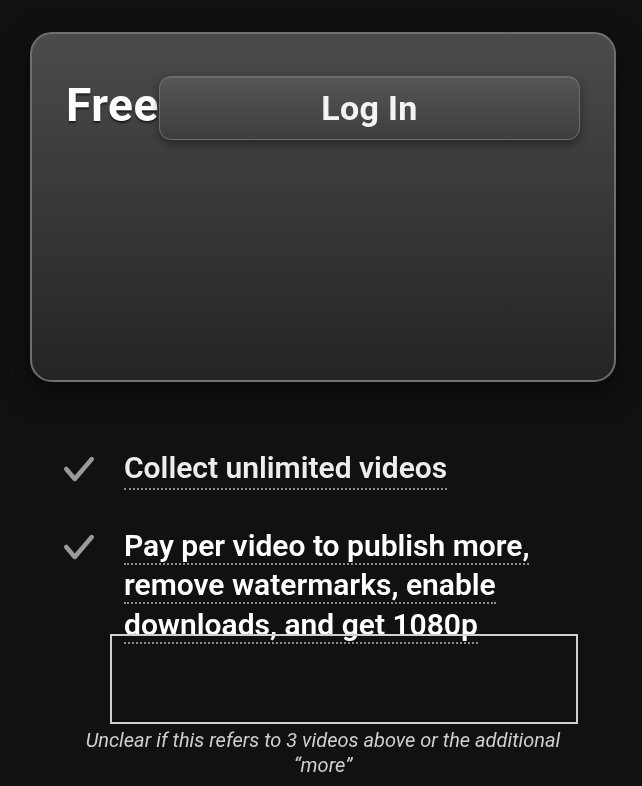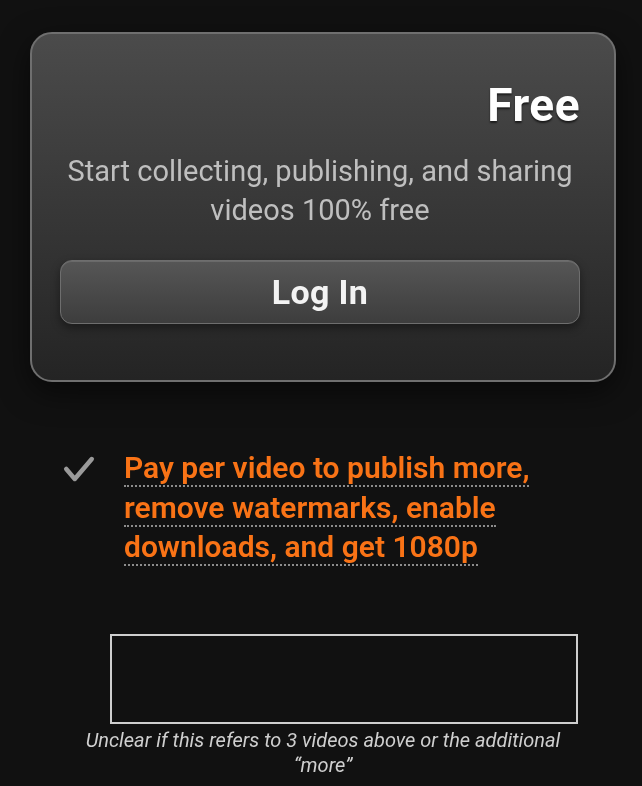--- a/index.html
+++ b/index.html
@@ -6,21 +6,21 @@
     html,body { width:642px; height:786px; background:#111; font-family:-apple-system,BlinkMacSystemFont,"Segoe UI",Roboto,Helvetica,Arial,sans-serif; }
     .stage { position:relative; width:642px; height:786px; }
 
     .card {
       position:absolute; left:30px; top:32px; width:586px; height:350px;
       border-radius:22px;
       background:linear-gradient(180deg,#4b4b4b 0%, #242424 100%);
       border:2px solid #6f6f6f;
       box-shadow:0 10px 30px rgba(0,0,0,.55);
       padding:42px 34px 28px 34px;
-      display:flex; flex-direction:column; align-items:flex-end;
+      display:flex; flex-direction:row; align-items:flex-start;
     }
     .card h1 {
       color:#fefefe; font-size:46px; font-weight:700;
       text-shadow:0 2px 2px rgba(0,0,0,.6);
       margin-top:2px; margin-bottom:20px;
       letter-spacing:.5px;
     }
     .card p {
       color:#bfbfbf; font-size:29px; text-align:center; line-height:1.35;
       width:520px; margin-bottom:30px;
@@ -38,47 +38,52 @@
     }
 
     .features {
       position:absolute; left:62px; top:448px; width:522px;
       display:flex; flex-direction:column; gap:36px;
     }
     .feat { display:flex; align-items:flex-start; gap:28px; }
     .feat svg { flex:0 0 34px; width:34px; height:34px; margin-top:4px; }
     .feat-text { color:#ededed; font-size:30px; font-weight:600; line-height:1.32; border-bottom:2px dotted #8c8c8c; }
     .feat-multiline span { border-bottom:2px dotted #8c8c8c; }
-    .feat-multiline { color:#f97316; font-size:30px; font-weight:600; line-height:1.32; }
+    .feat-multiline { color:#ffffff; font-size:30px; font-weight:600; line-height:1.32; }
 
     .highlight-box {
       position:absolute; border:2px solid #cfcfcf;
       left:110px; top:634px; width:468px; height:90px;
       pointer-events:none;
     }
     .caption {
       position:absolute; left:62px; top:728px; width:522px;
       color:#cfcfcf; font-size:20px; font-style:italic; text-align:center; line-height:1.25;
     }
   </style>
 </head>
 <body>
 
 <div class="stage">
 
   <div class="card">
     <h1>Free</h1>
-    <p>Start collecting, publishing, and sharing videos 100% free</p>
     <div class="login">
       <span>Log In</span>
     </div>
   </div>
 
   <div class="features">
 
+    <div class="feat">
+      <svg viewBox="0 0 24 24">
+          <polyline points="3 12 9 19 21 5" fill="none" stroke="#9a9a9a" stroke-width="3.2" stroke-linecap="round" stroke-linejoin="round"></polyline>
+        </svg>
+      <div class="feat-text">Collect unlimited videos</div>
+    </div>
 
 
     <div class="feat">
       <svg viewBox="0 0 24 24">
           <polyline points="3 12 9 19 21 5" fill="none" stroke="#9a9a9a" stroke-width="3.2" stroke-linecap="round" stroke-linejoin="round"></polyline>
         </svg>
       <div class="feat-multiline">
         <span>Pay per video to publish more, remove watermarks, enable downloads, and get 1080p</span>
       </div>
     </div>

